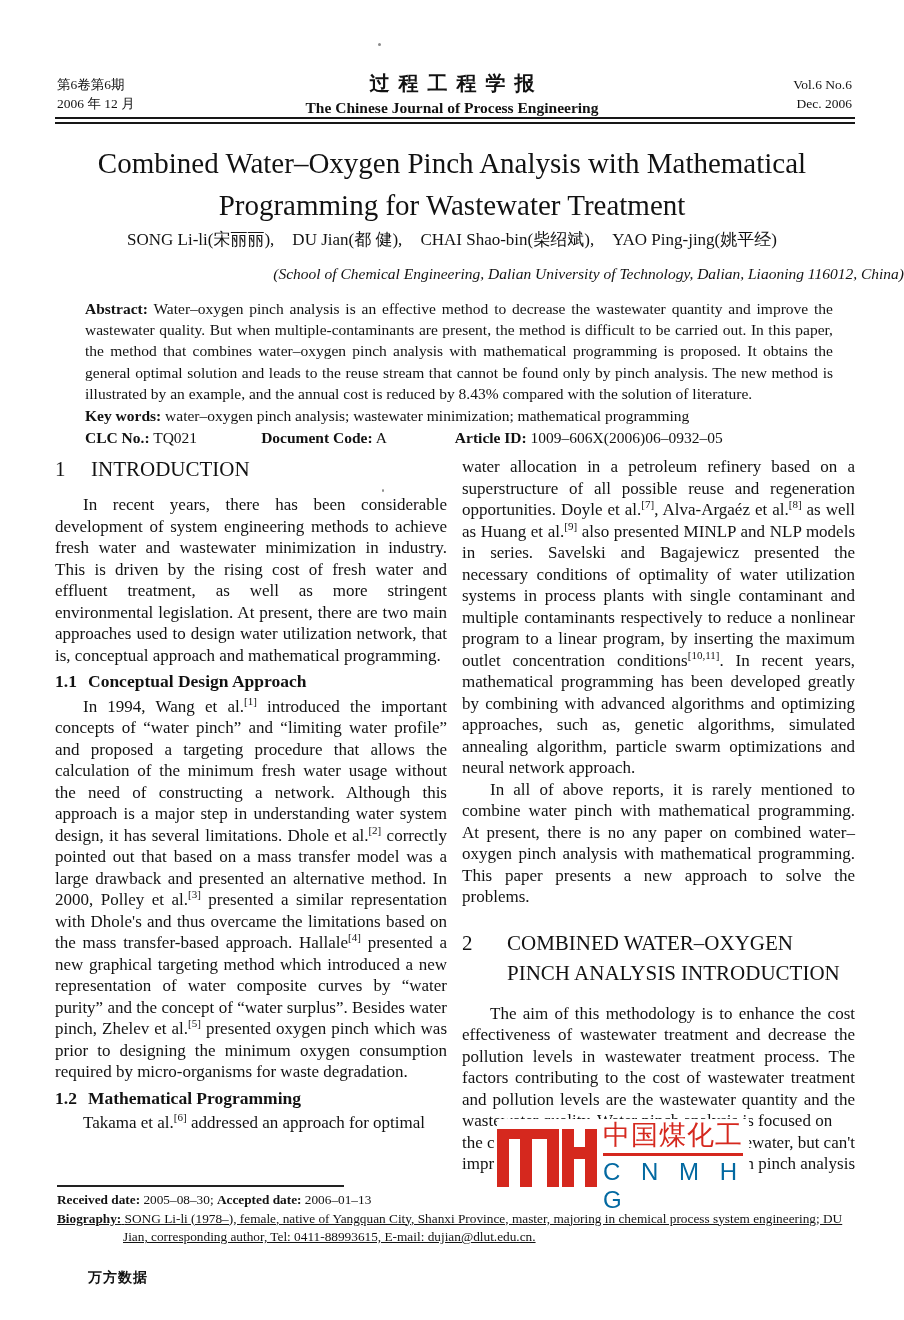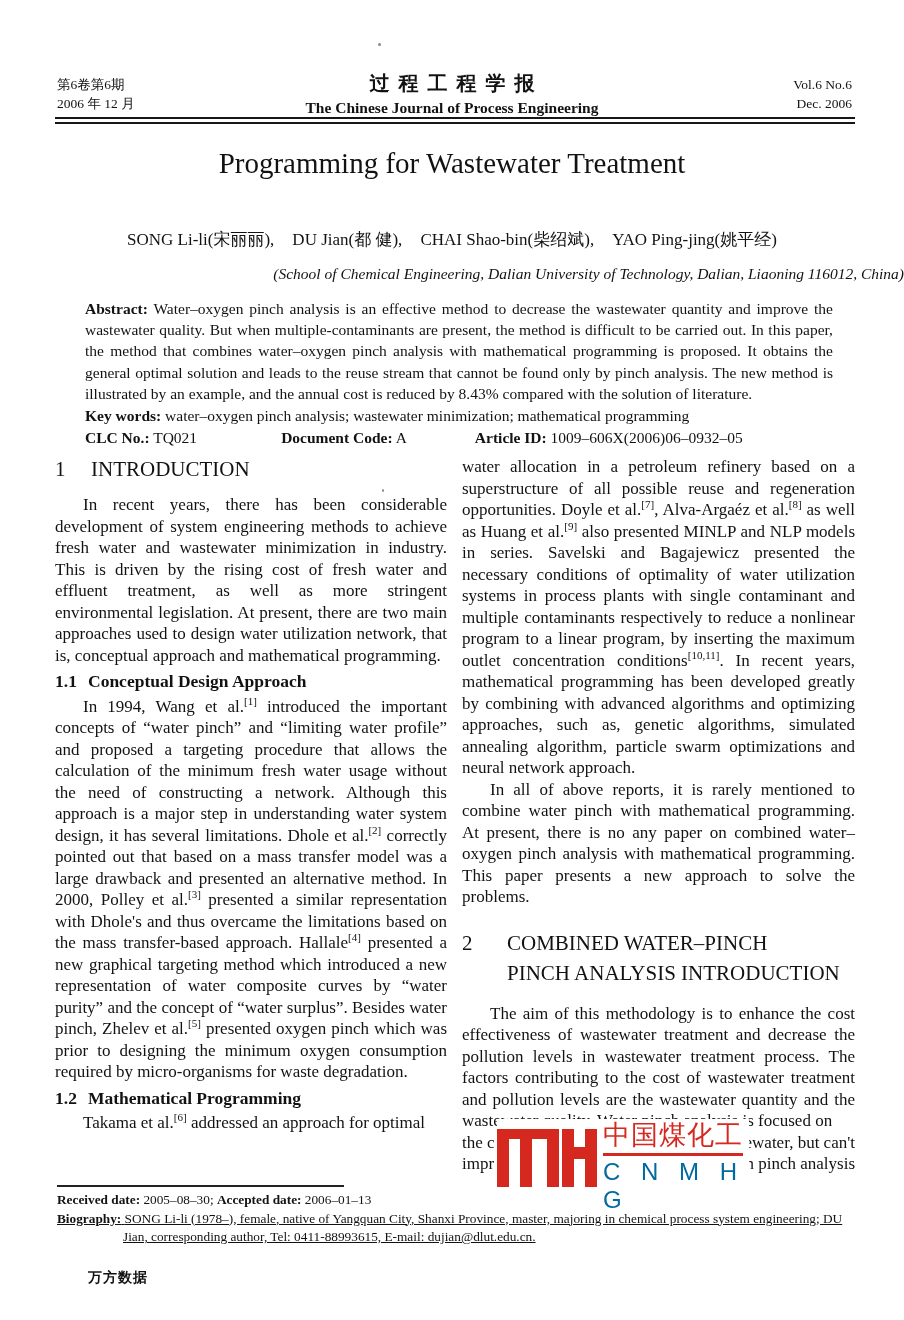--- a/index.html
+++ b/index.html
@@ -26,21 +26,21 @@
   .authors span { margin:0 9px; }
   .affil { position:absolute; left:0; right:0; top:265px; text-align:right;
            font-size:15.5px; font-style:italic; }
   
   .meta { position:absolute; left:85px; width:748px; top:298px;
           font-size:15.5px; line-height:21.2px; }
   .meta .abs { text-align:justify; }
   .b { font-weight:bold; }
   .meta .kw  { margin-top:1px; }
   .clc { margin-top:1px; }
-  .clc .it2 { margin-left:84px; }
+  .clc .it2 { margin-left:64px; }
   .clc .it3 { margin-left:68px; }
   
   .col { position:absolute; top:456px; font-size:17px; line-height:21.5px; }
   .col-left  { left:55px;  width:392px; }
   .col-right { left:462px; width:393px; }
   .col p { text-align:justify; margin:0; }
   p.ind { text-indent:28px; }
   sup { font-size:11px; line-height:0; }
   .sec-h { position:relative; font-size:21px; line-height:26px; padding-left:36px;
            font-weight:normal; margin:0 0 12px 0; }
@@ -84,20 +84,21 @@
     <div class="journal-cn">过程工程学报</div>
     <div class="journal-en">The Chinese Journal of Process Engineering</div>
   </div>
   <div class="hdr-right">
     <div>Vol.6 No.6</div>
     <div>Dec. 2006</div>
   </div>
   <div class="rule-double"></div>
 
   <div class="title">
+    <div>Combined Water–Oxygen Pinch Analysis with Mathematical</div>
     <div>Programming for Wastewater Treatment</div>
   </div>
   <div class="authors">
     <span>SONG Li-li(宋丽丽),</span><span>DU Jian(都 健),</span><span>CHAI Shao-bin(柴绍斌),</span><span>YAO Ping-jing(姚平经)</span>
   </div>
   <div class="affil">(School of Chemical Engineering, Dalian University of Technology, Dalian, Liaoning 116012, China)</div>
 
   <div class="meta">
     <p class="abs"><span class="b">Abstract:</span> <span>Water–oxygen pinch analysis is an effective method to decrease the wastewater quantity and improve the wastewater quality. But when multiple-contaminants are present, the method is difficult to be carried out. In this paper, the method that combines water–oxygen pinch analysis with mathematical programming is proposed. It obtains the general optimal solution and leads to the reuse stream that cannot be found only by pinch analysis. The new method is illustrated by an example, and the annual cost is reduced by 8.43% compared with the solution of literature.</span></p>
     <p class="kw"><span class="b">Key words:</span> <span>water–oxygen pinch analysis; wastewater minimization; mathematical programming</span></p>
@@ -117,21 +118,21 @@
       <span class="num">1.2</span><span>Mathematical Programming</span>
     </div>
     <p class="ind">Takama et al.<sup>[6]</sup> addressed an approach for optimal</p>
   </div>
 
   <div class="col col-right">
     <p>water allocation in a petroleum refinery based on a superstructure of all possible reuse and regeneration opportunities. Doyle et al.<sup>[7]</sup>, Alva-Argaéz et al.<sup>[8]</sup> as well as Huang et al.<sup>[9]</sup> also presented MINLP and NLP models in series. Savelski and Bagajewicz presented the necessary conditions of optimality of water utilization systems in process plants with single contaminant and multiple contaminants respectively to reduce a nonlinear program to a linear program, by inserting the maximum outlet concentration conditions<sup>[10,11]</sup>. In recent years, mathematical programming has been developed greatly by combining with advanced algorithms and optimizing approaches, such as, genetic algorithms, simulated annealing algorithm, particle swarm optimizations and neural network approach.</p>
     <p class="ind">In all of above reports, it is rarely mentioned to combine water pinch with mathematical programming. At present, there is no any paper on combined water–oxygen pinch analysis with mathematical programming. This paper presents a new approach to solve the problems.</p>
     <div class="sec-h sec2">
       <span class="num">2</span>
-      <div>COMBINED WATER–PINCH</div>
+      <div>COMBINED WATER–OXYGEN</div>
       <div>PINCH ANALYSIS INTRODUCTION</div>
     </div>
     <p class="ind">The aim of this methodology is to enhance the cost effectiveness of wastewater treatment and decrease the pollution levels in wastewater treatment process. The factors contributing to the cost of wastewater treatment and pollution levels are the wastewater quantity and the wastewater quality. Water pinch analysis is focused on</p>
     <div class="frag">
       <span>the c</span>
       <span>wastewater, but can't</span>
     </div>
     <div class="frag">
       <span>impr</span>
       <span>Oxygen pinch analysis</span>

